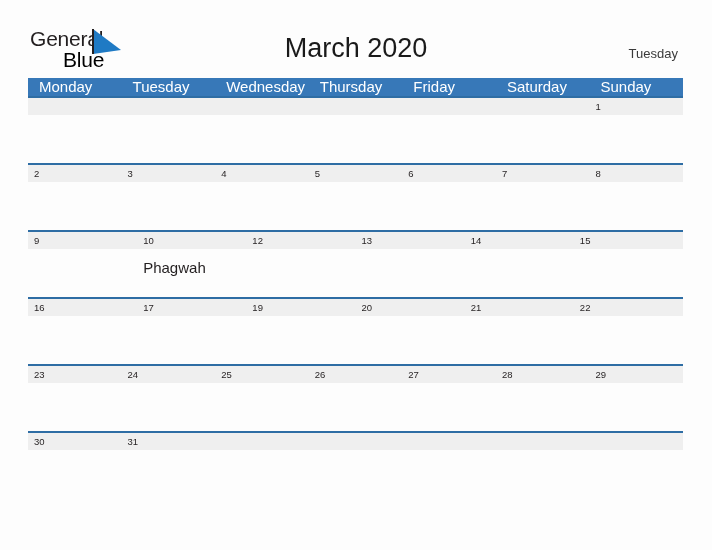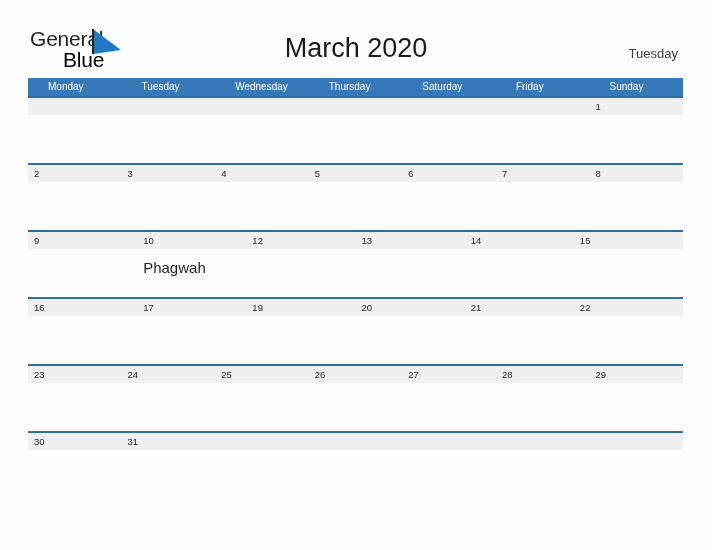--- a/index.html
+++ b/index.html
@@ -78,24 +78,24 @@
     width:655px;
   }
 
   .weekdays {
     display:flex;
     background:#3778b8;
     height:18px;
   }
   .weekdays .wd {
     flex:1 1 0;
-    font-size:10px;
+    font-size:15px;
     color:#ffffff;
     line-height:18px;
-    padding-left:20px;
+    padding-left:11px;
     white-space:nowrap;
     overflow:hidden;
   }
 
   .week {
     height:67px;
     border-top:2px solid #2e6da4;
     position:relative;
     background:#fdfdfd;
   }
@@ -152,22 +152,22 @@
   <div class="country">Tuesday</div>
 </div>
 
 <div class="calendar">
 
   <div class="weekdays">
     <div class="wd">Monday</div>
     <div class="wd">Tuesday</div>
     <div class="wd">Wednesday</div>
     <div class="wd">Thursday</div>
+    <div class="wd">Friday</div>
     <div class="wd">Saturday</div>
-    <div class="wd">Friday</div>
     <div class="wd">Sunday</div>
   </div>
 
   <div class="week">
     <div class="band"></div>
     <div class="cells">
       <div class="cell">
           <span class="daynum"></span>
         </div>
       <div class="cell">

